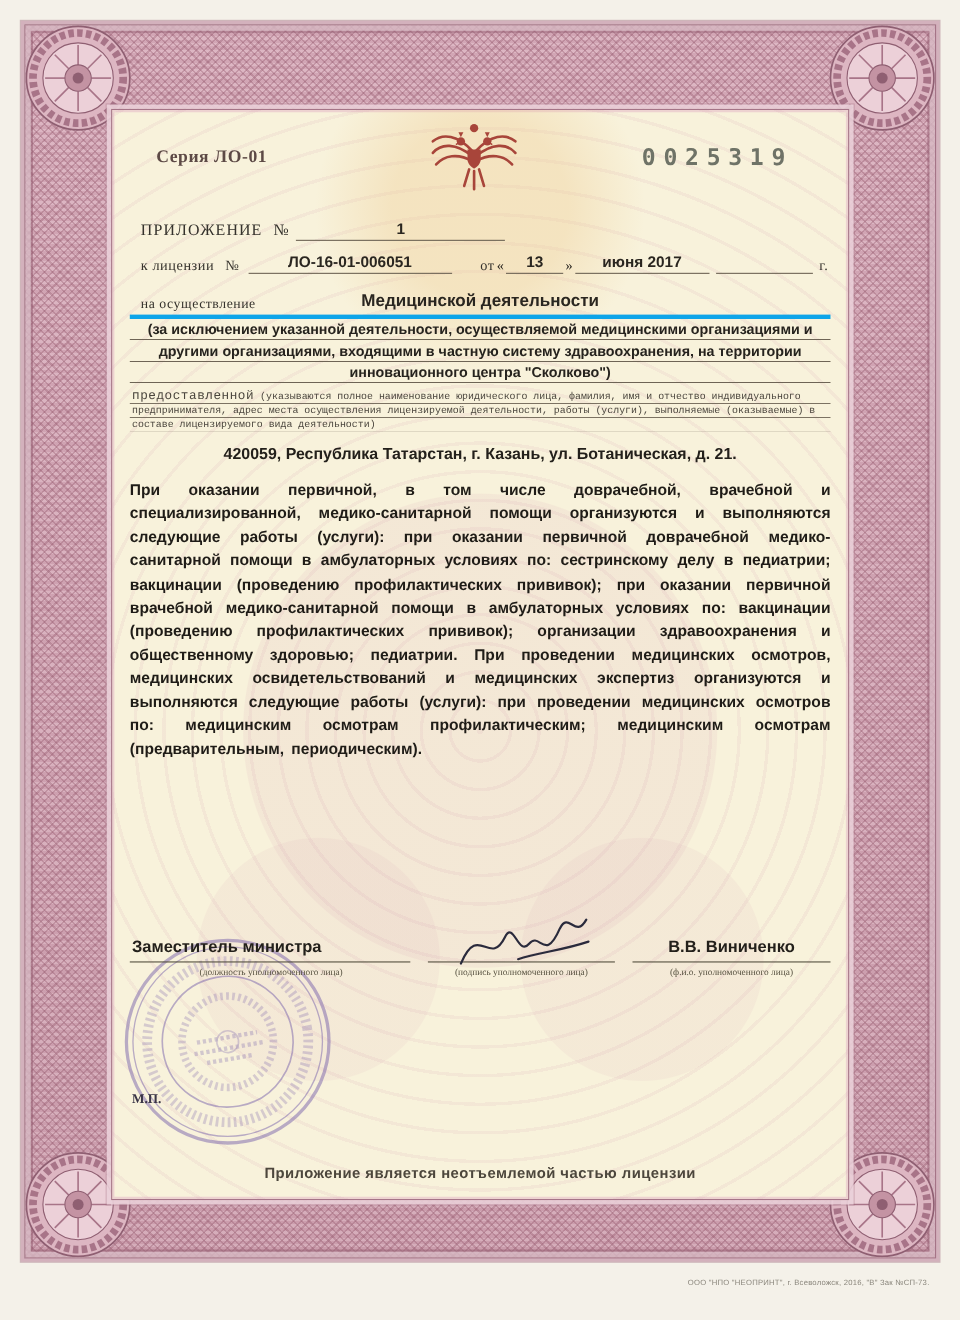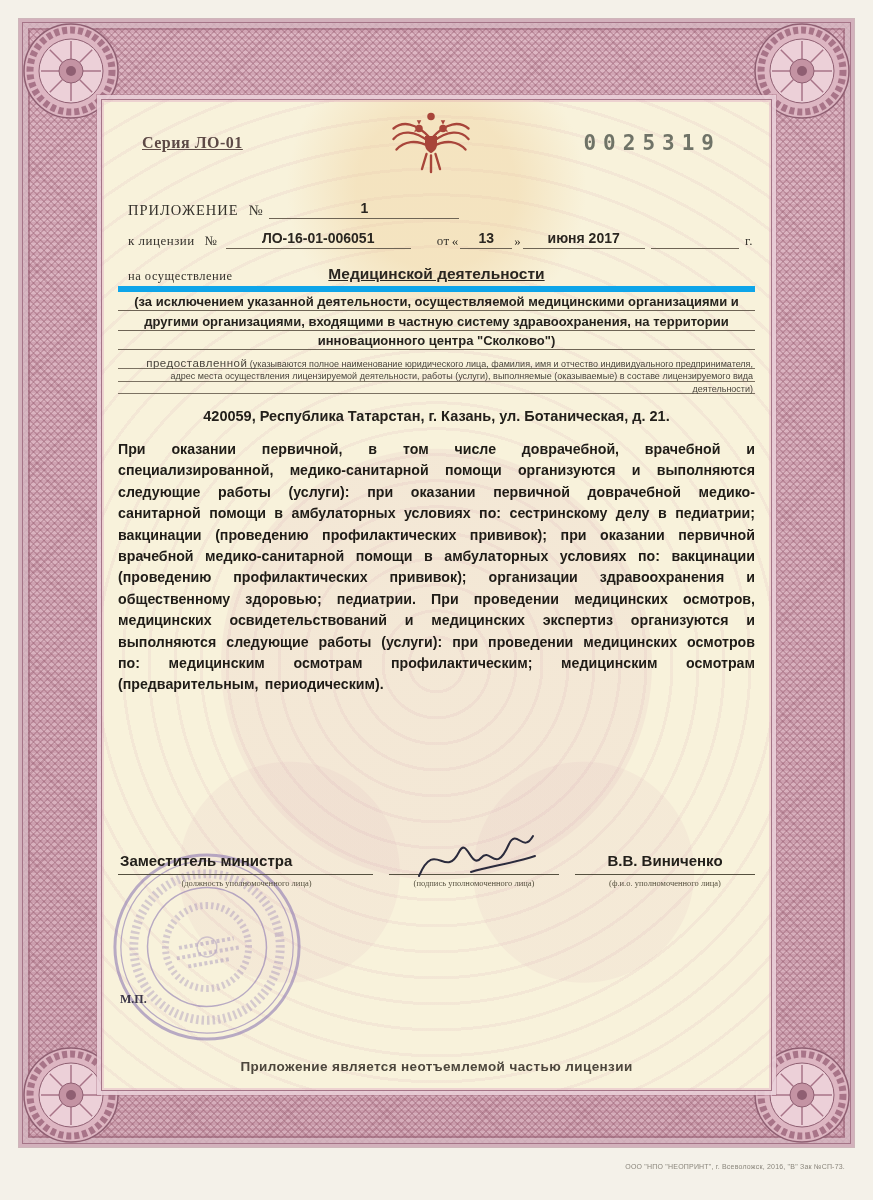--- a/index.html
+++ b/index.html
@@ -49,21 +49,21 @@
       repeating-radial-gradient(circle at 50% 57%, rgba(212,158,176,.13) 0 3px, rgba(212,158,176,0) 3px 26px),
       radial-gradient(circle at 50% 57%, rgba(212,158,176,.12) 0 215px, rgba(212,158,176,0) 216px),
       radial-gradient(circle at 28% 78%, rgba(212,158,176,.10) 0 110px, rgba(212,158,176,0) 111px),
       radial-gradient(circle at 72% 78%, rgba(212,158,176,.10) 0 110px, rgba(212,158,176,0) 111px);
   }
   .content{position:absolute;inset:0;padding:0 16px;}
 
   
   .hdr{display:flex;align-items:center;margin-top:4px;height:78px;}
   .series{width:33%;font-family:"Liberation Serif",serif;font-weight:bold;font-size:16px;
-          color:#5d4a46;padding-left:24px;letter-spacing:.5px;text-decoration:underline;}
+          color:#5d4a46;padding-left:24px;letter-spacing:.5px;}
   .emblem{width:34%;display:flex;justify-content:center;}
   .serial{width:33%;text-align:right;padding-right:34px;font-family:"DejaVu Sans Mono",monospace;
           font-size:21px;letter-spacing:7px;color:#6f7367;font-weight:bold;}
 
   .ministry{text-align:center;font-family:"Liberation Serif",serif;font-weight:bold;
             font-size:17px;line-height:25px;color:#a03d35;letter-spacing:.6px;margin-top:2px;}
 
   
   .row{display:flex;align-items:flex-end;}
   .lbl{font-family:"Liberation Serif",serif;letter-spacing:1px;color:#35322c;}
@@ -75,32 +75,32 @@
   .lic-row{margin-top:11px;padding-left:10px;font-size:13px;}
   .lic-row .lbl{font-size:13px;letter-spacing:.5px;}
   .lic-no{width:185px;margin-left:8px;}
   .ot{margin-left:26px;font-family:"Liberation Serif",serif;}
   .quote{font-family:"Liberation Serif",serif;margin:0 2px;}
   .lic-day{width:52px;}
   .lic-month{width:122px;}
   .tail{flex:1;border-bottom:1px solid #6e6455;margin:0 6px;height:1em;}
   .gsfx{font-family:"Liberation Serif",serif;margin-right:2px;}
 
-  .act-row{position:relative;margin-top:16px;border-bottom:6px solid #0ea5e9;padding-bottom:3px;text-decoration:underline;}
+  .act-row{position:relative;margin-top:16px;border-bottom:4px solid #0ea5e9;padding-bottom:3px;}
   .act-intro{position:absolute;left:10px;bottom:2px;font-family:"Liberation Serif",serif;
              font-size:12.5px;color:#35322c;letter-spacing:.5px;}
   .act-title{text-align:center;font-weight:bold;font-size:15.5px;}
 
   .skolkovo{
     font-weight:bold;font-size:13px;line-height:19.5px;text-align:center;color:#26231e;
     background:repeating-linear-gradient(to bottom, rgba(0,0,0,0) 0 18.5px, #6e6455 18.5px 19.5px);
   }
   .granted{
-    margin-top:6px;font-family:Liberation Sans, sans-serif;font-size:9px;line-height:12.5px;
-    color:#4a453d;text-align:right;padding:0 2px;
+    margin-top:6px;font-family:Liberation Mono, monospace;font-size:9px;line-height:12.5px;
+    color:#4a453d;text-align:left;padding:0 2px;
     background:repeating-linear-gradient(to bottom, rgba(0,0,0,0) 0 11.5px, rgba(110,100,85,.9) 11.5px 12.5px);
   }
   .granted .gl{font-size:11.5px;letter-spacing:.5px;}
 
   .org{
     margin-top:10px;text-align:center;font-weight:bold;font-size:15px;line-height:22px;color:#23201b;
     background:repeating-linear-gradient(to bottom, rgba(0,0,0,0) 0 21px, rgba(110,100,85,.55) 21px 22px);
   }
   .addr{margin-top:13px;text-align:center;font-weight:bold;font-size:14.5px;color:#23201b;}
 

